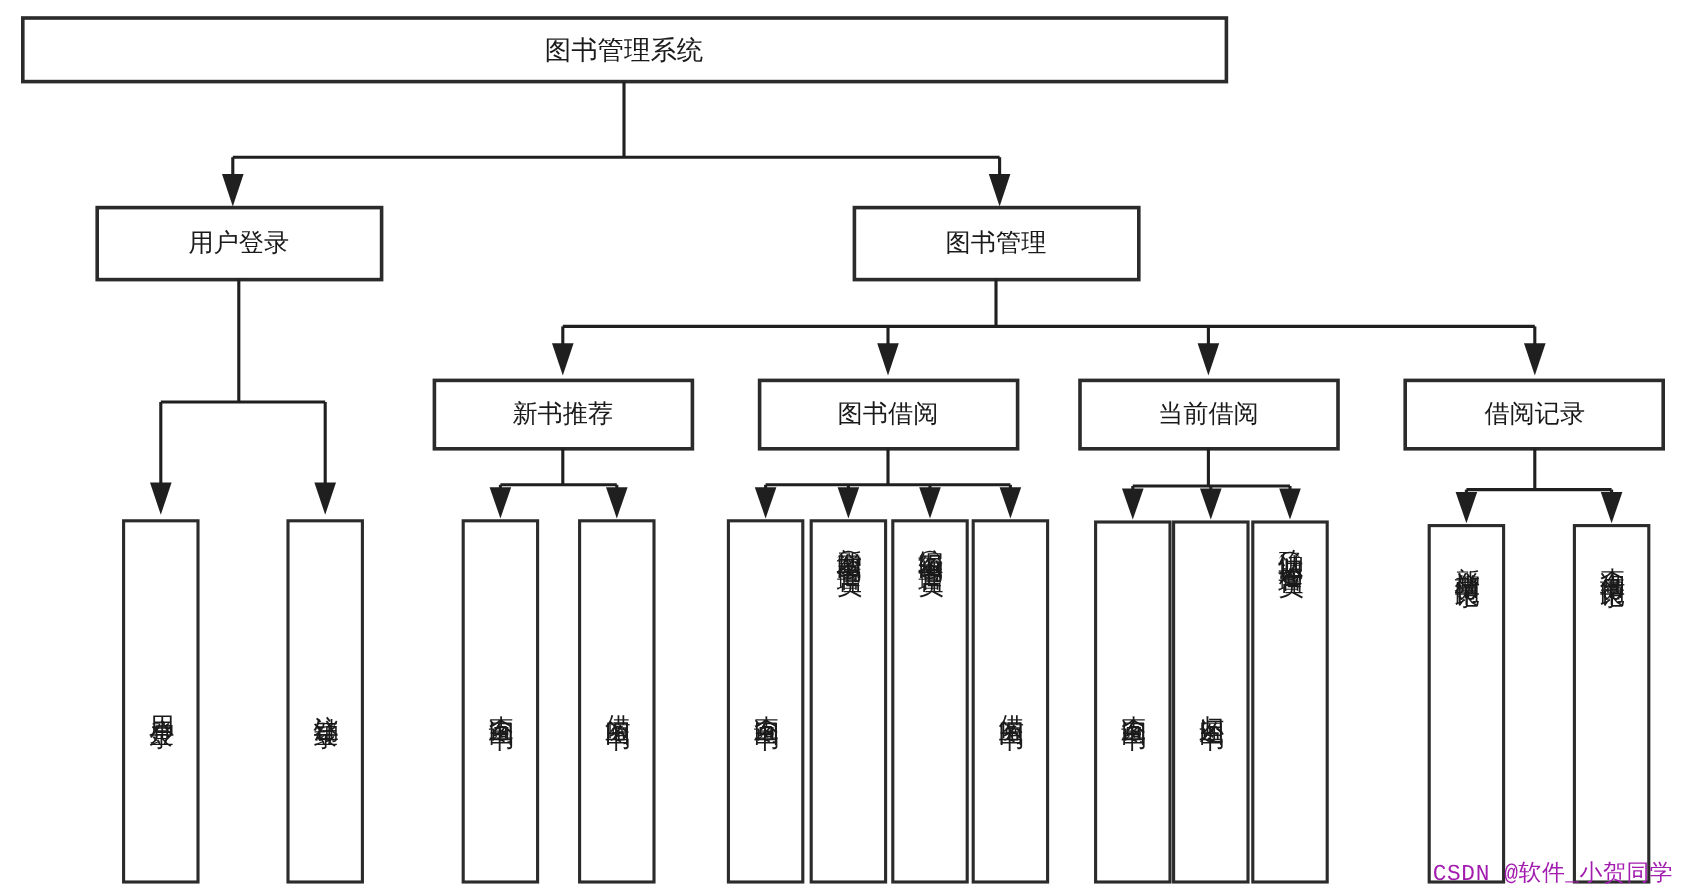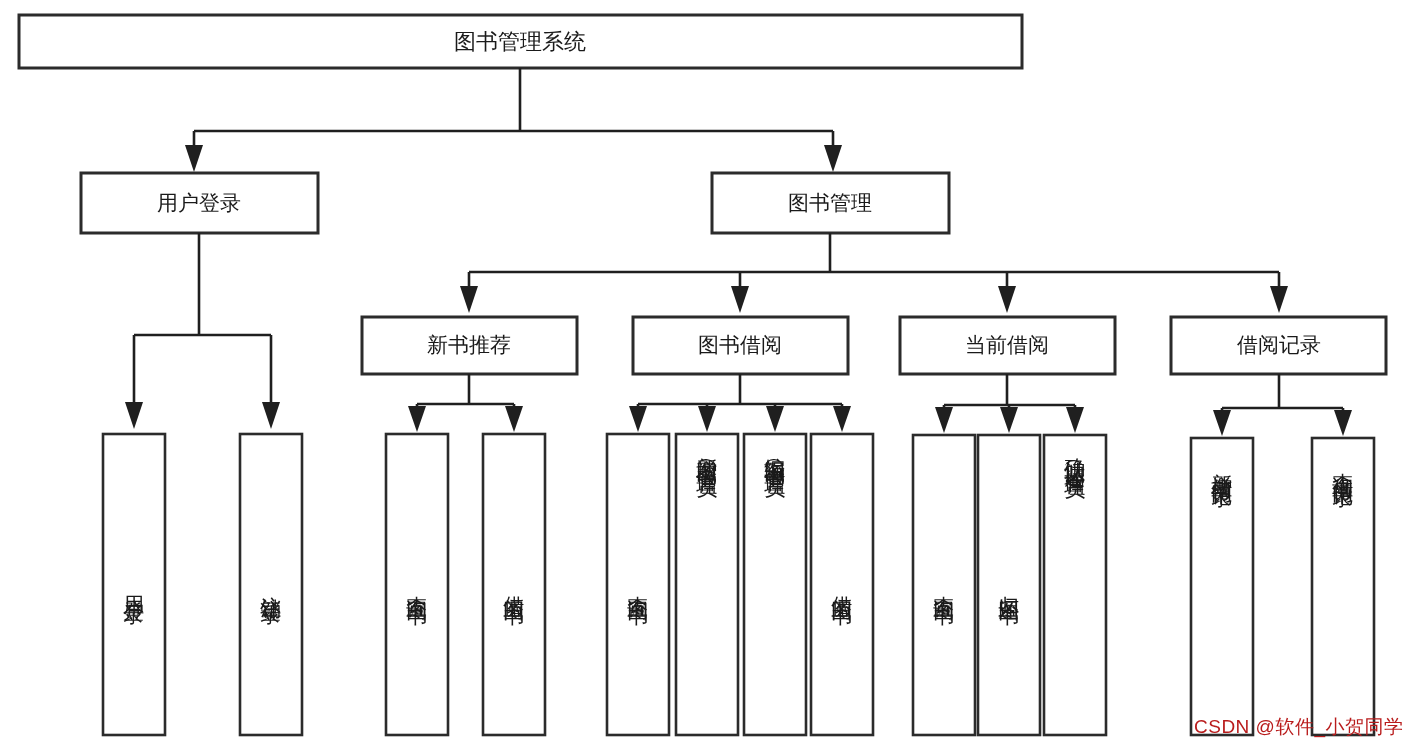--- a/index.html
+++ b/index.html
@@ -73,23 +73,23 @@
     text-orientation: upright;
     font-family: "Liberation Sans", "DejaVu Sans", sans-serif;
     font-size: 21px;
     line-height: 1.22;
     letter-spacing: 3px;
     color: #1a1a1a;
     white-space: nowrap;
   }
   .watermark {
     position: absolute;
-    font-family: Liberation Sans, sans-serif;
+    font-family: Liberation Mono, monospace;
     font-size: 19px;
-    color: #b91c1c;
+    color: #a21caf;
     white-space: nowrap;
     letter-spacing: 0.5px;
   }
 </style>
 </head>
 <body>
 
 <div id="diagram-root">
 
   <svg id="tree-svg" viewBox="0 0 1405 747">

